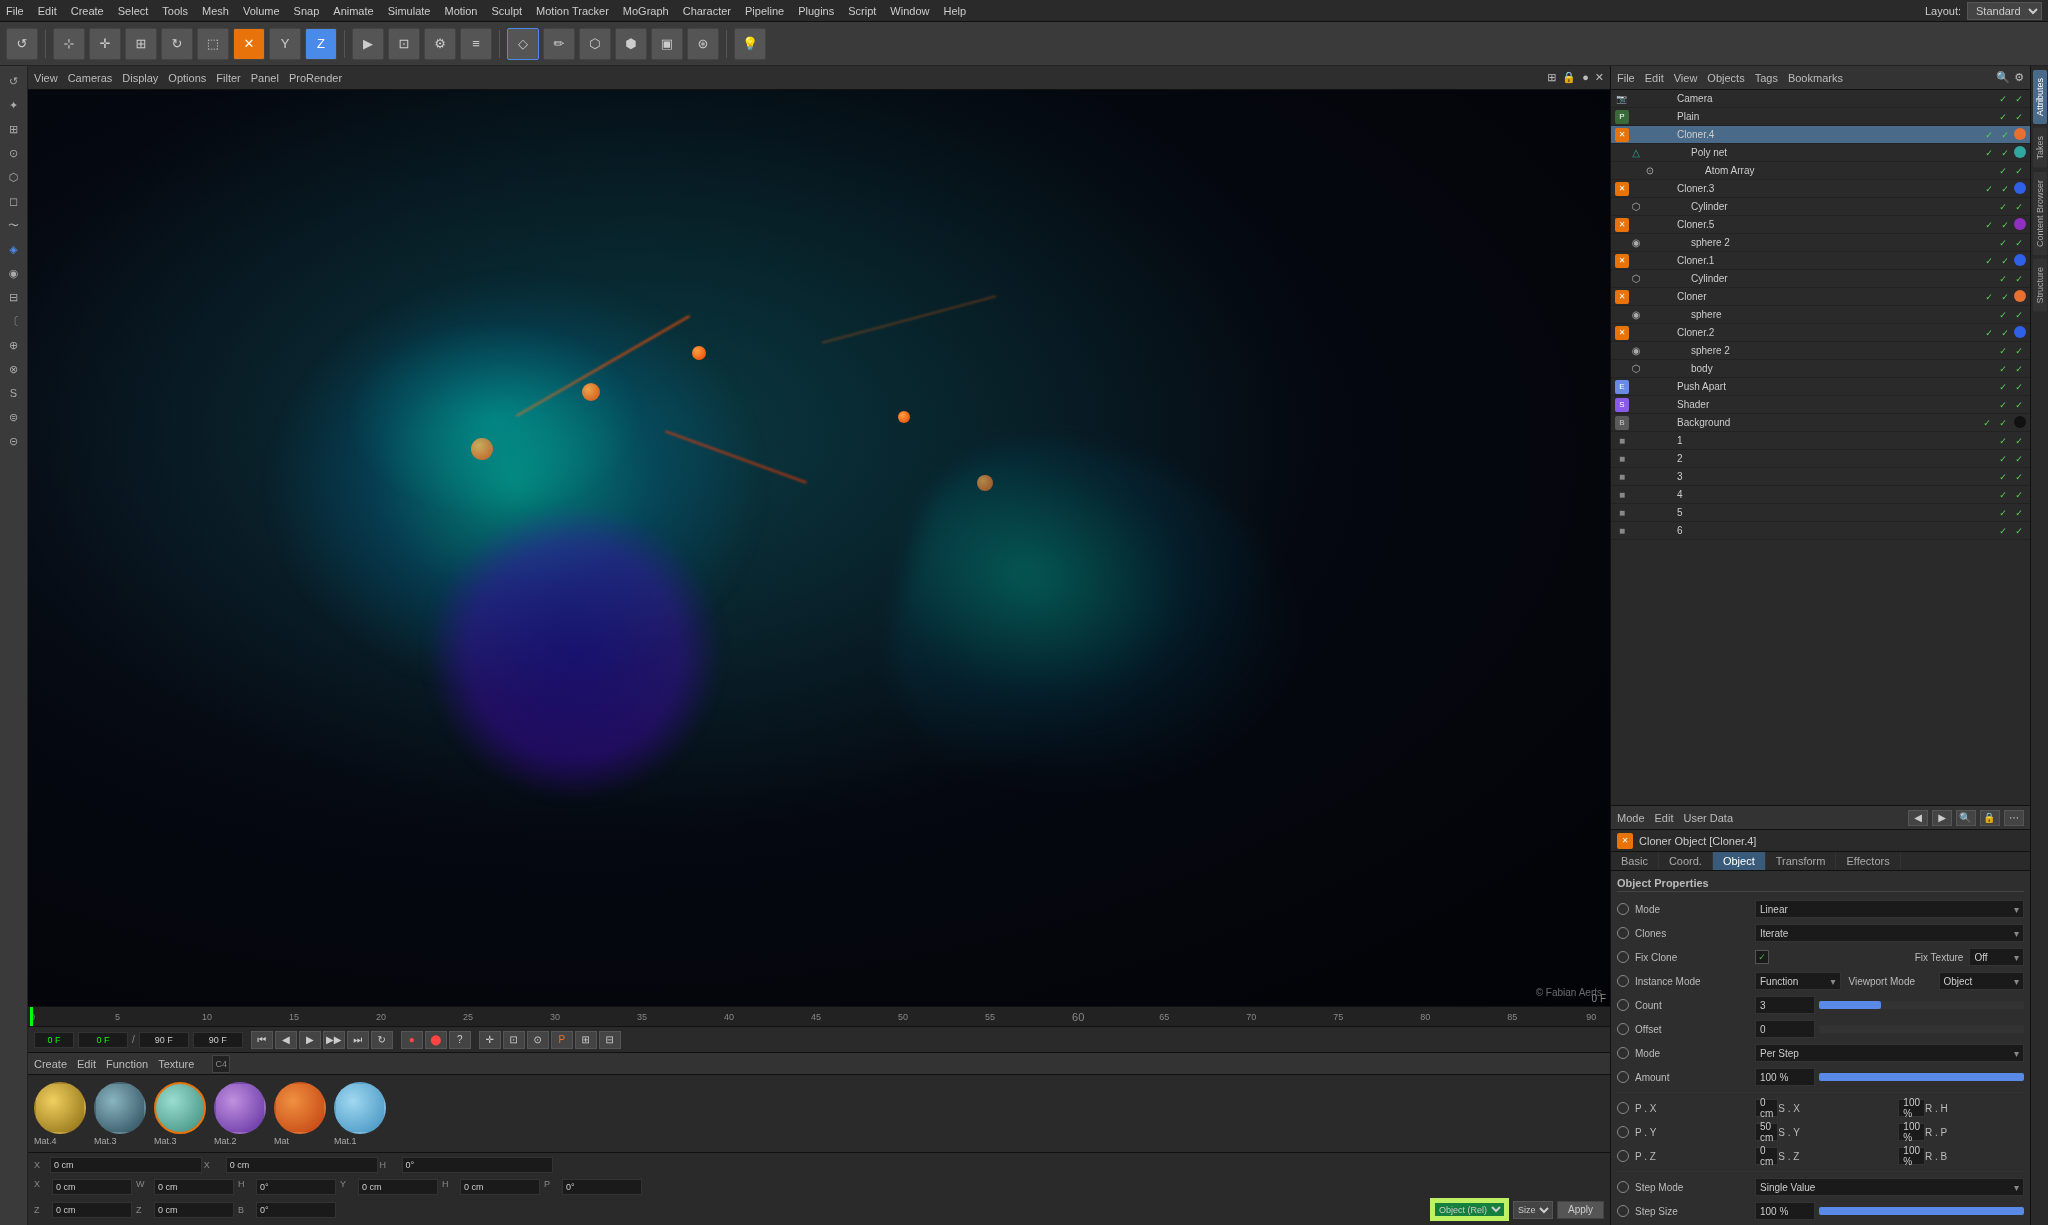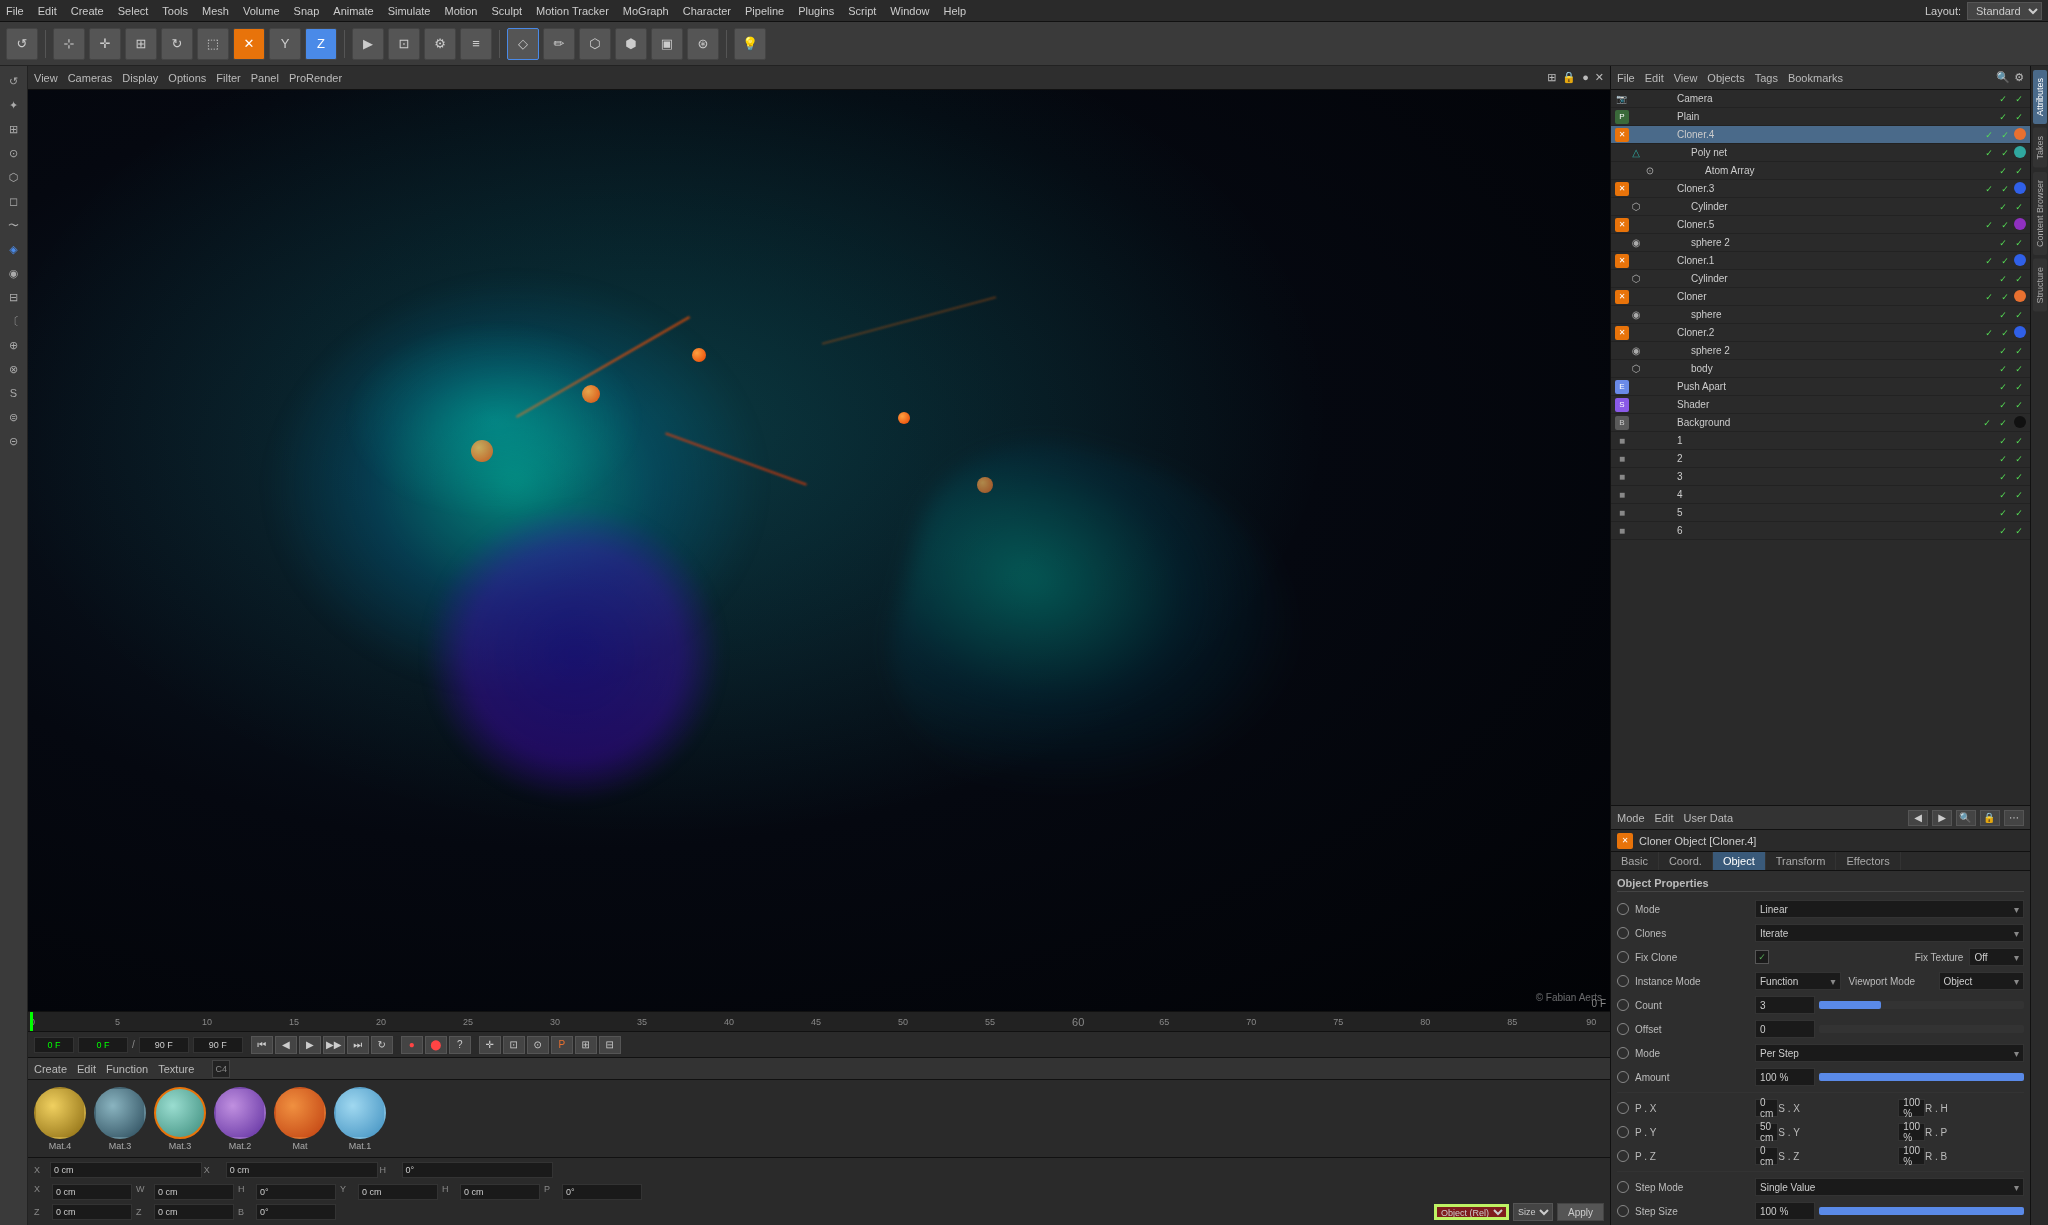--- a/index.html
+++ b/index.html
@@ -36,21 +36,21 @@
     .viewport-credit { position: absolute; bottom: 8px; right: 8px; color: rgba(255,255,255,0.4); font-size: 10px; }
     #timeline-ruler { height: 18px; background: #222; display: flex; align-items: center; padding: 0 4px; position: relative; overflow: hidden; }
     .tpb { background: #444; border: 1px solid #555; color: #ccc; width: 22px; height: 18px; display: flex; align-items: center; justify-content: center; cursor: pointer; font-size: 10px; }
     .tpb.red { color: #f44; }
 
     
     #material-bar { background: #2a2a2a; border-top: 1px solid #111; height: 100px; display: flex; flex-direction: column; }
     #material-bar-header { height: 22px; display: flex; align-items: center; padding: 0 6px; gap: 10px; background: #333; border-bottom: 1px solid #111; }
     #material-bar-header span { color: #bbb; font-size: 11px; cursor: pointer; }
     #material-items { display: flex; align-items: center; padding: 6px; gap: 8px; flex: 1; }
-    .mat-item { display: flex; flex-direction: column; align-items: center; gap: 2px; cursor: pointer; }
+    .mat-item { display: flex; flex-direction: column; gap: 2px; cursor: pointer; }
     .mat-ball { width: 52px; height: 52px; border-radius: 50%; border: 2px solid transparent; }
     .mat-ball.selected { border-color: #e8730a; }
     .mat-name { font-size: 9px; color: #aaa; }
     .mat-ball.gold { background: radial-gradient(circle at 35% 35%, #f0d060, #8a6a10); }
     .mat-ball.blue-grey { background: radial-gradient(circle at 35% 35%, #8ab4c0, #2a4a5a); }
     .mat-ball.cyan-grey { background: radial-gradient(circle at 35% 35%, #9addd0, #3a8a7a); }
     .mat-ball.purple { background: radial-gradient(circle at 35% 35%, #c090e0, #6030a0); }
     .mat-ball.orange { background: radial-gradient(circle at 35% 35%, #f09040, #c04010); }
     .mat-ball.light-blue { background: radial-gradient(circle at 35% 35%, #a0d8f0, #4090c0); }
 
@@ -383,21 +383,21 @@
       </div>
 
       <div style="display:flex;gap:4px;align-items:center;">
         <span style="color:#888;font-size:9px;width:14px">Z</span>
         <div style="width:80px;background:#1a1a1a;border:1px solid #333;color:#ccc;height:16px;font-size:9px;padding:0 3px;display:flex;align-items:center;">0 cm</div>
         <span style="color:#888;font-size:9px;width:14px">Z</span>
         <div style="width:80px;background:#1a1a1a;border:1px solid #333;color:#ccc;height:16px;font-size:9px;padding:0 3px;display:flex;align-items:center;">0 cm</div>
         <span style="color:#888;font-size:9px;width:14px">B</span>
         <div style="width:80px;background:#1a1a1a;border:1px solid #333;color:#ccc;height:16px;font-size:9px;padding:0 3px;display:flex;align-items:center;">0°</div>
         <div style="margin-left:auto;display:flex;gap:4px;align-items:center;">
-          <select style="background:#7f1d1d;border:3px solid #bef264;color:#ccc;font-size:9px;height:16px;">
+          <select style="background:#15803d;border:5px solid #bef264;color:#ccc;font-size:9px;height:23px;">
             <option>Object (Rel)</option>
           </select>
           <select style="background:#444;border:1px solid #555;color:#ccc;font-size:9px;height:18px;">
             <option>Size</option>
           </select>
           <button style="background:#555;border:1px solid #444;color:#ccc;font-size:10px;padding:2px 10px;cursor:pointer;height:18px;">Apply</button>
         </div>
       </div>
     </div>
 

